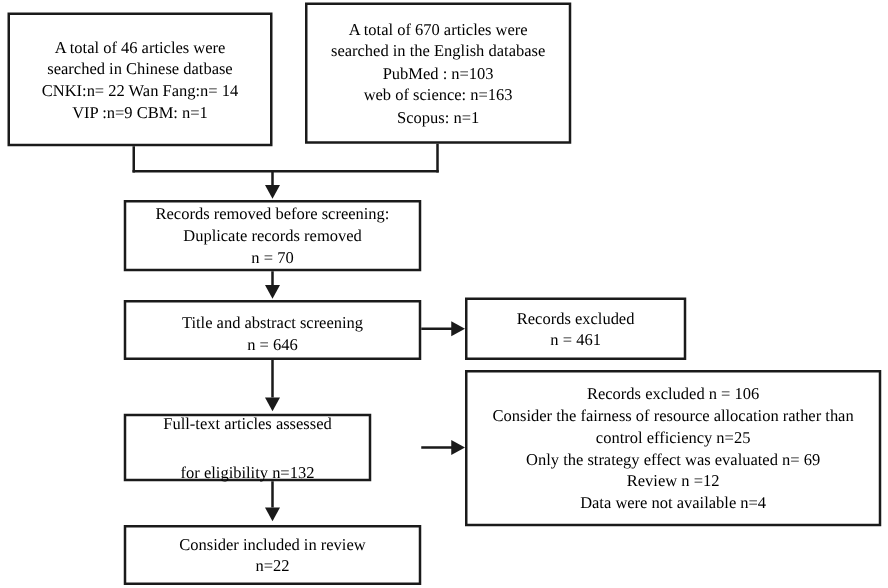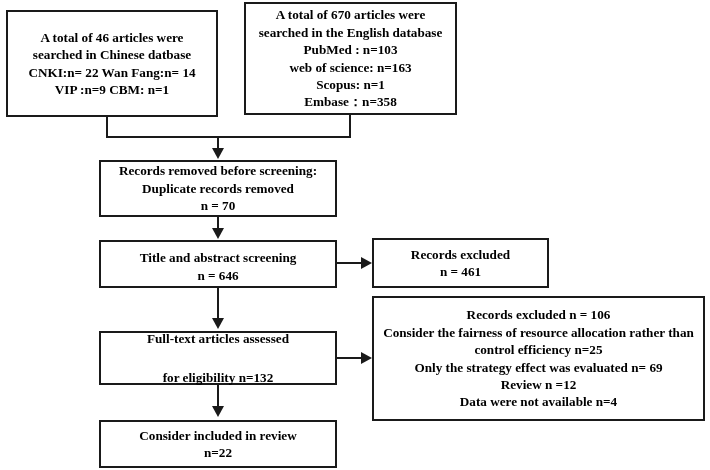--- a/index.html
+++ b/index.html
@@ -27,21 +27,20 @@
     align-items: center;
     justify-content: center;
     text-align: center;
     font-size: 13.2px;
     line-height: 1.32;
     padding: 2px 4px;
   }
   .box .ln {
     display: block;
     white-space: nowrap;
-    font-weight: bold;
   }
   
   .vline {
     position: absolute;
     background: #1a1a1a;
     width: 2px;
   }
   .hline {
     position: absolute;
     background: #1a1a1a;
@@ -61,21 +60,21 @@
     height: 0;
     border-top: 6px solid transparent;
     border-bottom: 6px solid transparent;
     border-left: 11px solid #1a1a1a;
   }
   .b-src-cn   { left: 6px;   top: 10px;  width: 212px; height: 107px; }
   .b-src-en   { left: 244px; top: 2px;   width: 213px; height: 113px; }
   .b-dup      { left: 99px;  top: 160px; width: 238px; height: 57px;  }
   .b-title    { left: 99px;  top: 240px; width: 238px; height: 48px; justify-content: flex-end;  }
   .b-exc1     { left: 372px; top: 238px; width: 177px; height: 50px;  }
-  .b-full     { left: 99px;  top: 331px; width: 238px; height: 54px; gap: 22px;  }
+  .b-full     { left: 99px;  top: 331px; width: 198px; height: 54px; gap: 22px;  }
   .b-exc2     { left: 372px; top: 296px; width: 333px; height: 125px; }
   .b-incl     { left: 99px;  top: 420px; width: 238px; height: 48px;  }
 </style>
 </head>
 <body>
 
 <div id="canvas">
 
   <div class="box b-src-cn">
     <span class="ln">A total of 46 articles were</span>
@@ -83,21 +82,20 @@
     <span class="ln">CNKI:n= 22    Wan Fang:n= 14</span>
     <span class="ln">VIP :n=9   CBM: n=1</span>
   </div>
 
   <div class="box b-src-en">
     <span class="ln">A total of 670 articles were</span>
     <span class="ln">searched in the English database</span>
     <span class="ln">PubMed : n=103</span>
     <span class="ln">web of science: n=163</span>
     <span class="ln">Scopus: n=1</span>
-    <span class="ln">Embase：n=358</span>
   </div>
 
   <div class="vline" style="left:106px; top:117px; height:21px;"></div>
 
   <div class="vline" style="left:349px; top:115px; height:23px;"></div>
 
   <div class="hline" style="left:106px; top:136px; width:245px;"></div>
 
   <div class="vline" style="left:217px; top:136px; height:15px;"></div>
   <div class="arrow-down" style="left:212px; top:148px;"></div>

